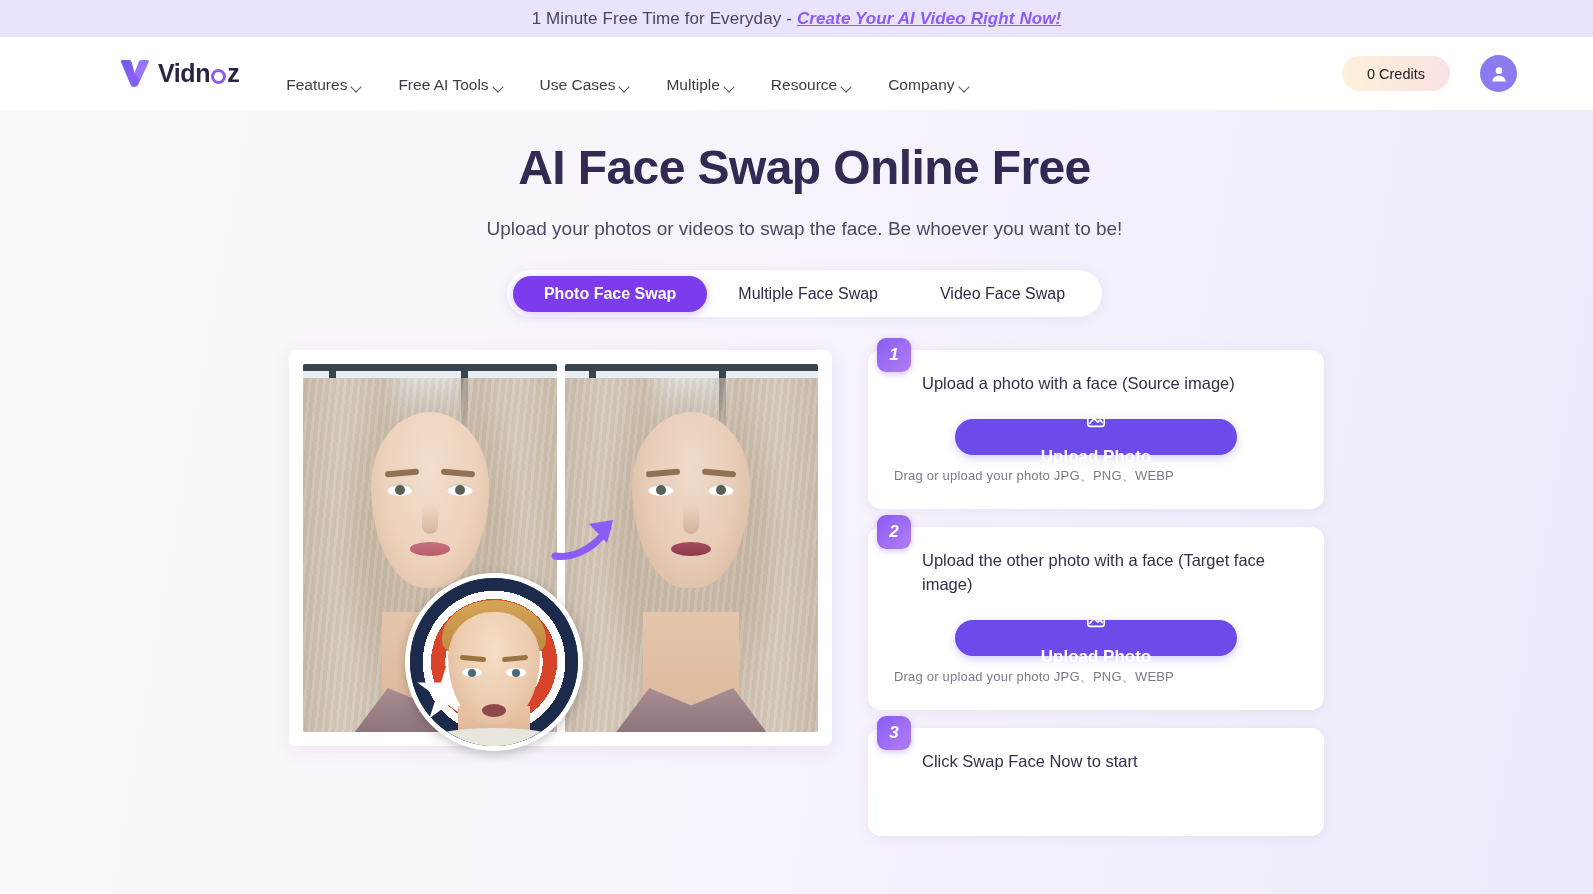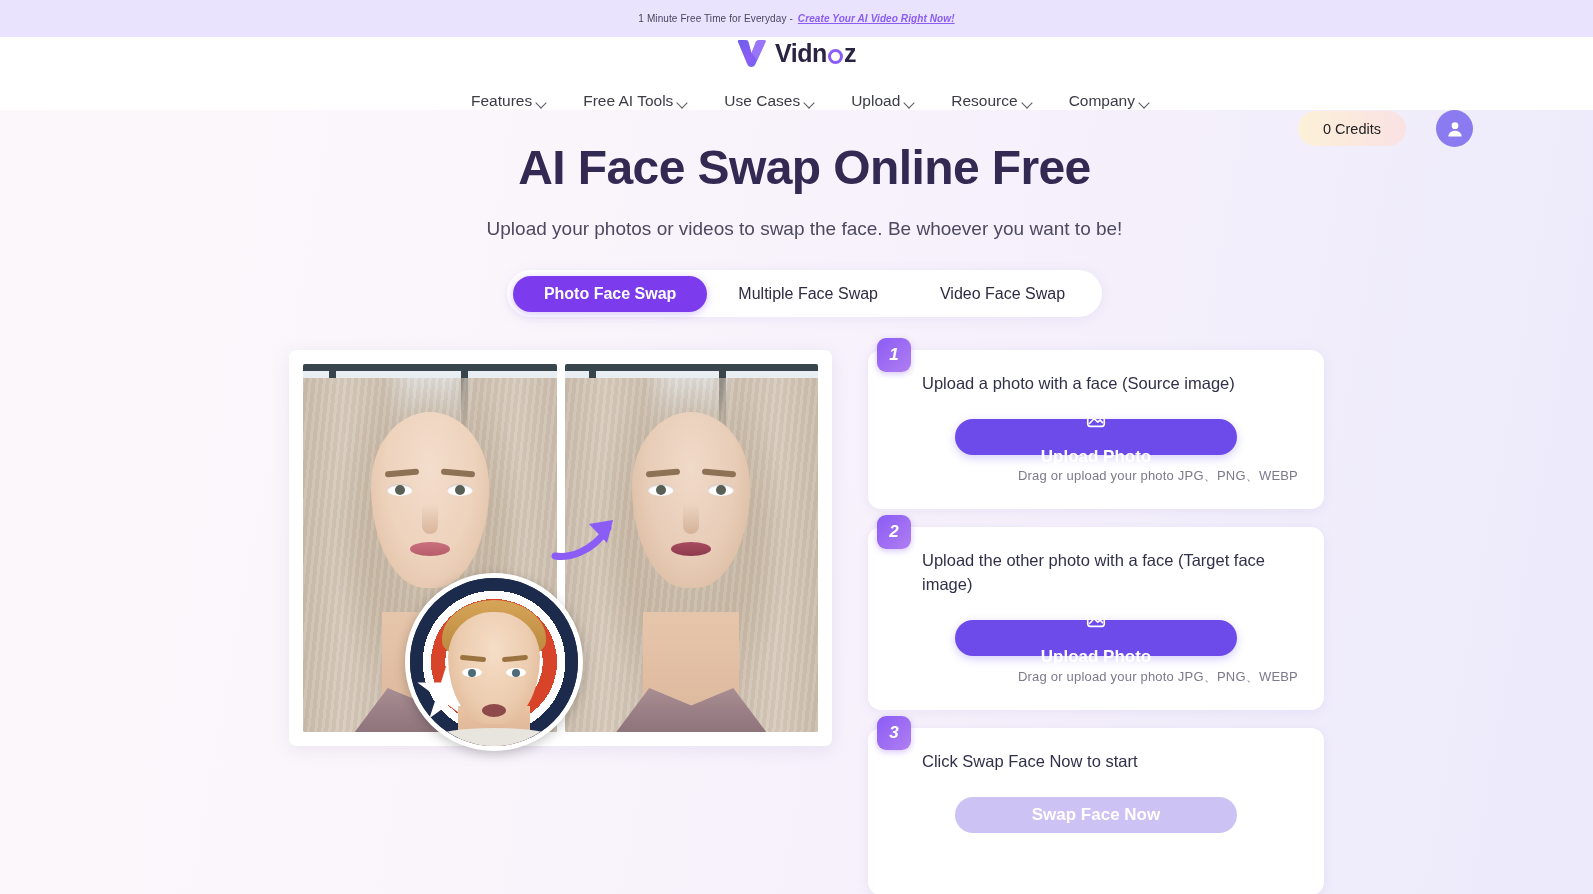--- a/index.html
+++ b/index.html
@@ -7,33 +7,33 @@
     width:1593px; height:894px; overflow:hidden;
     font-family:"Liberation Sans", sans-serif;
     background:#ffffff;
   }
 
   
   .promo-banner{
     height:37px; width:100%;
     background:#e9e3fd;
     display:flex; align-items:center; justify-content:center;
-    font-size:10px; color:#4a4460; letter-spacing:.1px;
+    font-size:17px; color:#4a4460; letter-spacing:.1px;
   }
   .promo-banner .promo-text{ color:#4a4462; }
   .promo-link{
     color:#8b5cf6; font-style:italic; font-weight:600;
     text-decoration:underline; margin-left:5px; cursor:pointer;
   }
 
   
   .site-header{
     height:73px; width:100%; background:#ffffff;
-    display:flex; align-items:center; padding:0 120px 0 118px;
-    position:relative; z-index:5;flex-direction:column;
+    display:flex; align-items:center; padding:0 76px 0 118px;
+    position:relative; z-index:5;
   }
   .logo{ display:flex; align-items:center; gap:7px; cursor:pointer; }
   .logo-mark{ width:33px; height:33px; position:relative; }
   .logo-word{
     font-size:25px; font-weight:700; color:#2b2342;
     letter-spacing:-.4px; display:flex; align-items:center;
   }
   .logo-o{
     display:inline-block; width:15px; height:15px; border-radius:50%;
     border:3.6px solid #8b5cf6; margin:0 1px; position:relative; top:3px;
@@ -234,21 +234,21 @@
     display:flex; align-items:center; justify-content:center; gap:12px;
     cursor:pointer; border:none;
     box-shadow:0 3px 10px rgba(109,74,234,.28);
     flex-direction:column;
   }
   .btn-upload.disabled{
     background:#cdc2f4; color:#ffffff; cursor:default;
     box-shadow:none; gap:0;
   }
   .hint{
-    margin-top:12px; text-align:right;
+    margin-top:12px; text-align:left;
     font-size:13px; color:#7c7a8c; letter-spacing:.2px;
   }
   .step-card.step3{ padding-bottom:62px; }
 </style>
 </head>
 <body>
 
 <div class="promo-banner">
   <span class="promo-text">1 Minute Free Time for Everyday -</span>
   <a class="promo-link">Create Your AI Video Right Now!</a>
@@ -284,21 +284,21 @@
     </div>
     <div class="nav-item">
       <span>Free AI Tools</span>
       <span class="caret"></span>
     </div>
     <div class="nav-item">
       <span>Use Cases</span>
       <span class="caret"></span>
     </div>
     <div class="nav-item">
-      <span>Upload</span>
+      <span>Multiple</span>
       <span class="caret"></span>
     </div>
     <div class="nav-item">
       <span>Resource</span>
       <span class="caret"></span>
     </div>
     <div class="nav-item">
       <span>Company</span>
       <span class="caret"></span>
     </div>
@@ -443,20 +443,17 @@
             </svg>
           </span>
           <span>Upload Photo</span>
         </button>
         <div class="hint">Drag or upload your photo JPG、PNG、WEBP</div>
       </div>
 
       <div class="step-card step3">
         <div class="step-badge">3</div>
         <div class="step-title">Click Swap Face Now to start</div>
-        <button class="btn-upload disabled">
-          <span>Swap Face Now</span>
-        </button>
       </div>
 
     </section>
   </div>
 </main>
 
 </body></html>

